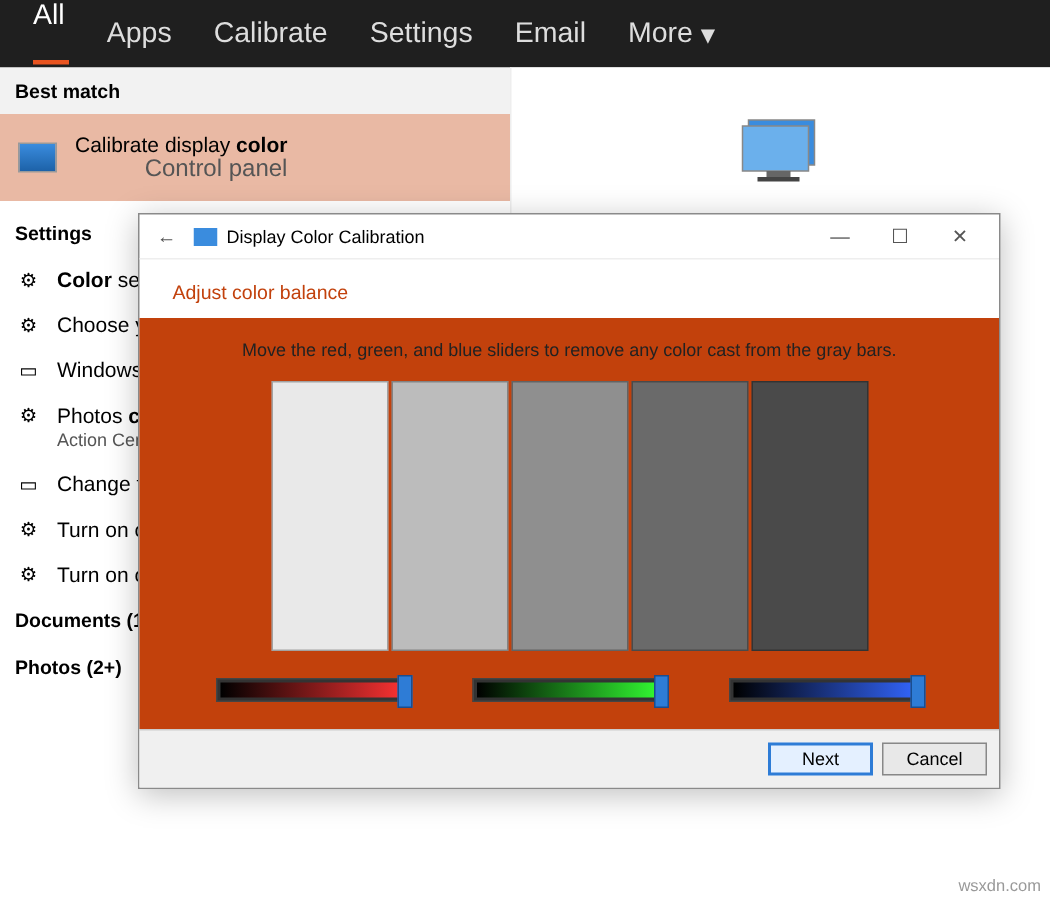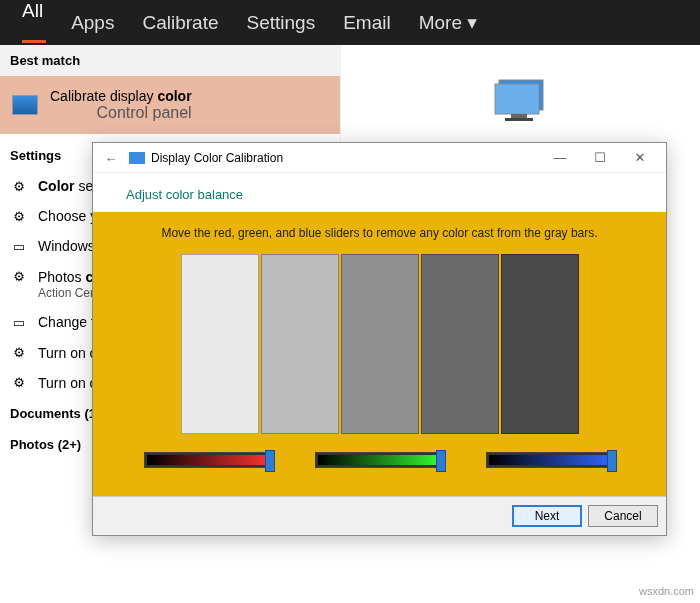--- a/index.html
+++ b/index.html
@@ -28,22 +28,22 @@
 
 .preview { position: absolute; left: 340px; top: 45px; right: 0; height: 110px; background: #fff; display: flex; align-items: center; justify-content: center; border-left: 1px solid #eee; }
 
 .dialog { position: absolute; left: 92px; top: 142px; width: 575px; background: #fff; border: 1px solid #8a8a8a; box-shadow: 0 4px 20px rgba(0,0,0,.25); }
 .titlebar { height: 30px; display: flex; align-items: center; padding: 0 6px; border-bottom: 1px solid #eee; }
 .tb-back { width: 24px; text-align: center; color: #555; cursor: pointer; }
 .tb-icon { width: 16px; height: 16px; margin: 0 6px; }
 .tb-title { font-size: 12px; flex: 1; }
 .tb-btns { display: flex; }
 .tb-btn { width: 40px; height: 30px; display: flex; align-items: center; justify-content: center; color: #555; cursor: pointer; }
-.d-head { padding: 14px 33px 10px; font-size: 13px; color: #0f766e; }
-.d-body { background: #eab308; padding: 14px 0 22px; }
+.d-head { padding: 14px 22px 10px; font-size: 13px; color: #c2410c; }
+.d-body { background: #c2410c; padding: 14px 0 12px; }
 .d-instr { text-align: center; color: #222; font-size: 12px; margin-bottom: 14px; }
 .gray-bars { display: flex; justify-content: center; gap: 2px; }
 .gbar { width: 78px; height: 180px; border: 1px solid rgba(0,0,0,.3); }
 .sliders { display: flex; justify-content: space-around; padding: 18px 30px 6px; }
 .slider { width: 130px; height: 16px; border: 1px solid #444; position: relative; background: #333; }
 .slider .grad { position: absolute; inset: 2px; }
 .slider .thumb { position: absolute; right: -2px; top: -3px; width: 10px; height: 22px; background: #2e7cd6; border: 1px solid #1a4d8f; }
 .d-foot { background: #f0f0f0; border-top: 1px solid #ccc; padding: 8px; display: flex; justify-content: flex-end; gap: 6px; }
 .btn { min-width: 70px; height: 22px; border: 1px solid #888; background: #e8e8e8; font-size: 12px; cursor: pointer; }
 .btn.primary { border: 2px solid #2e7cd6; background: #e4f0ff; }

